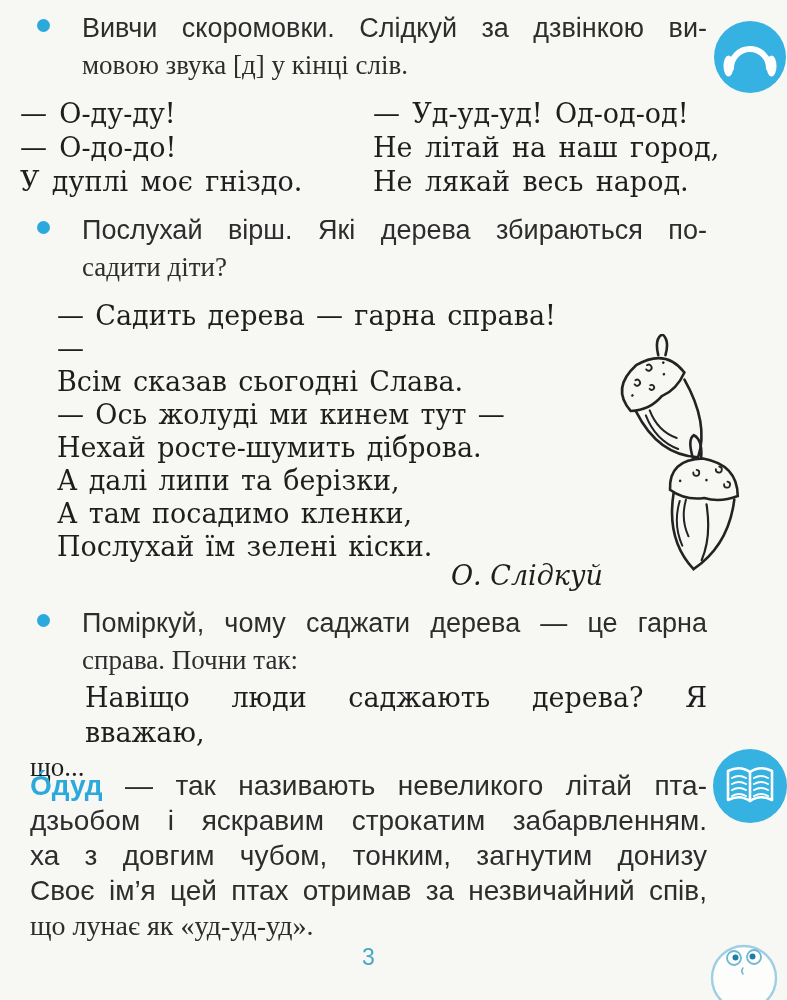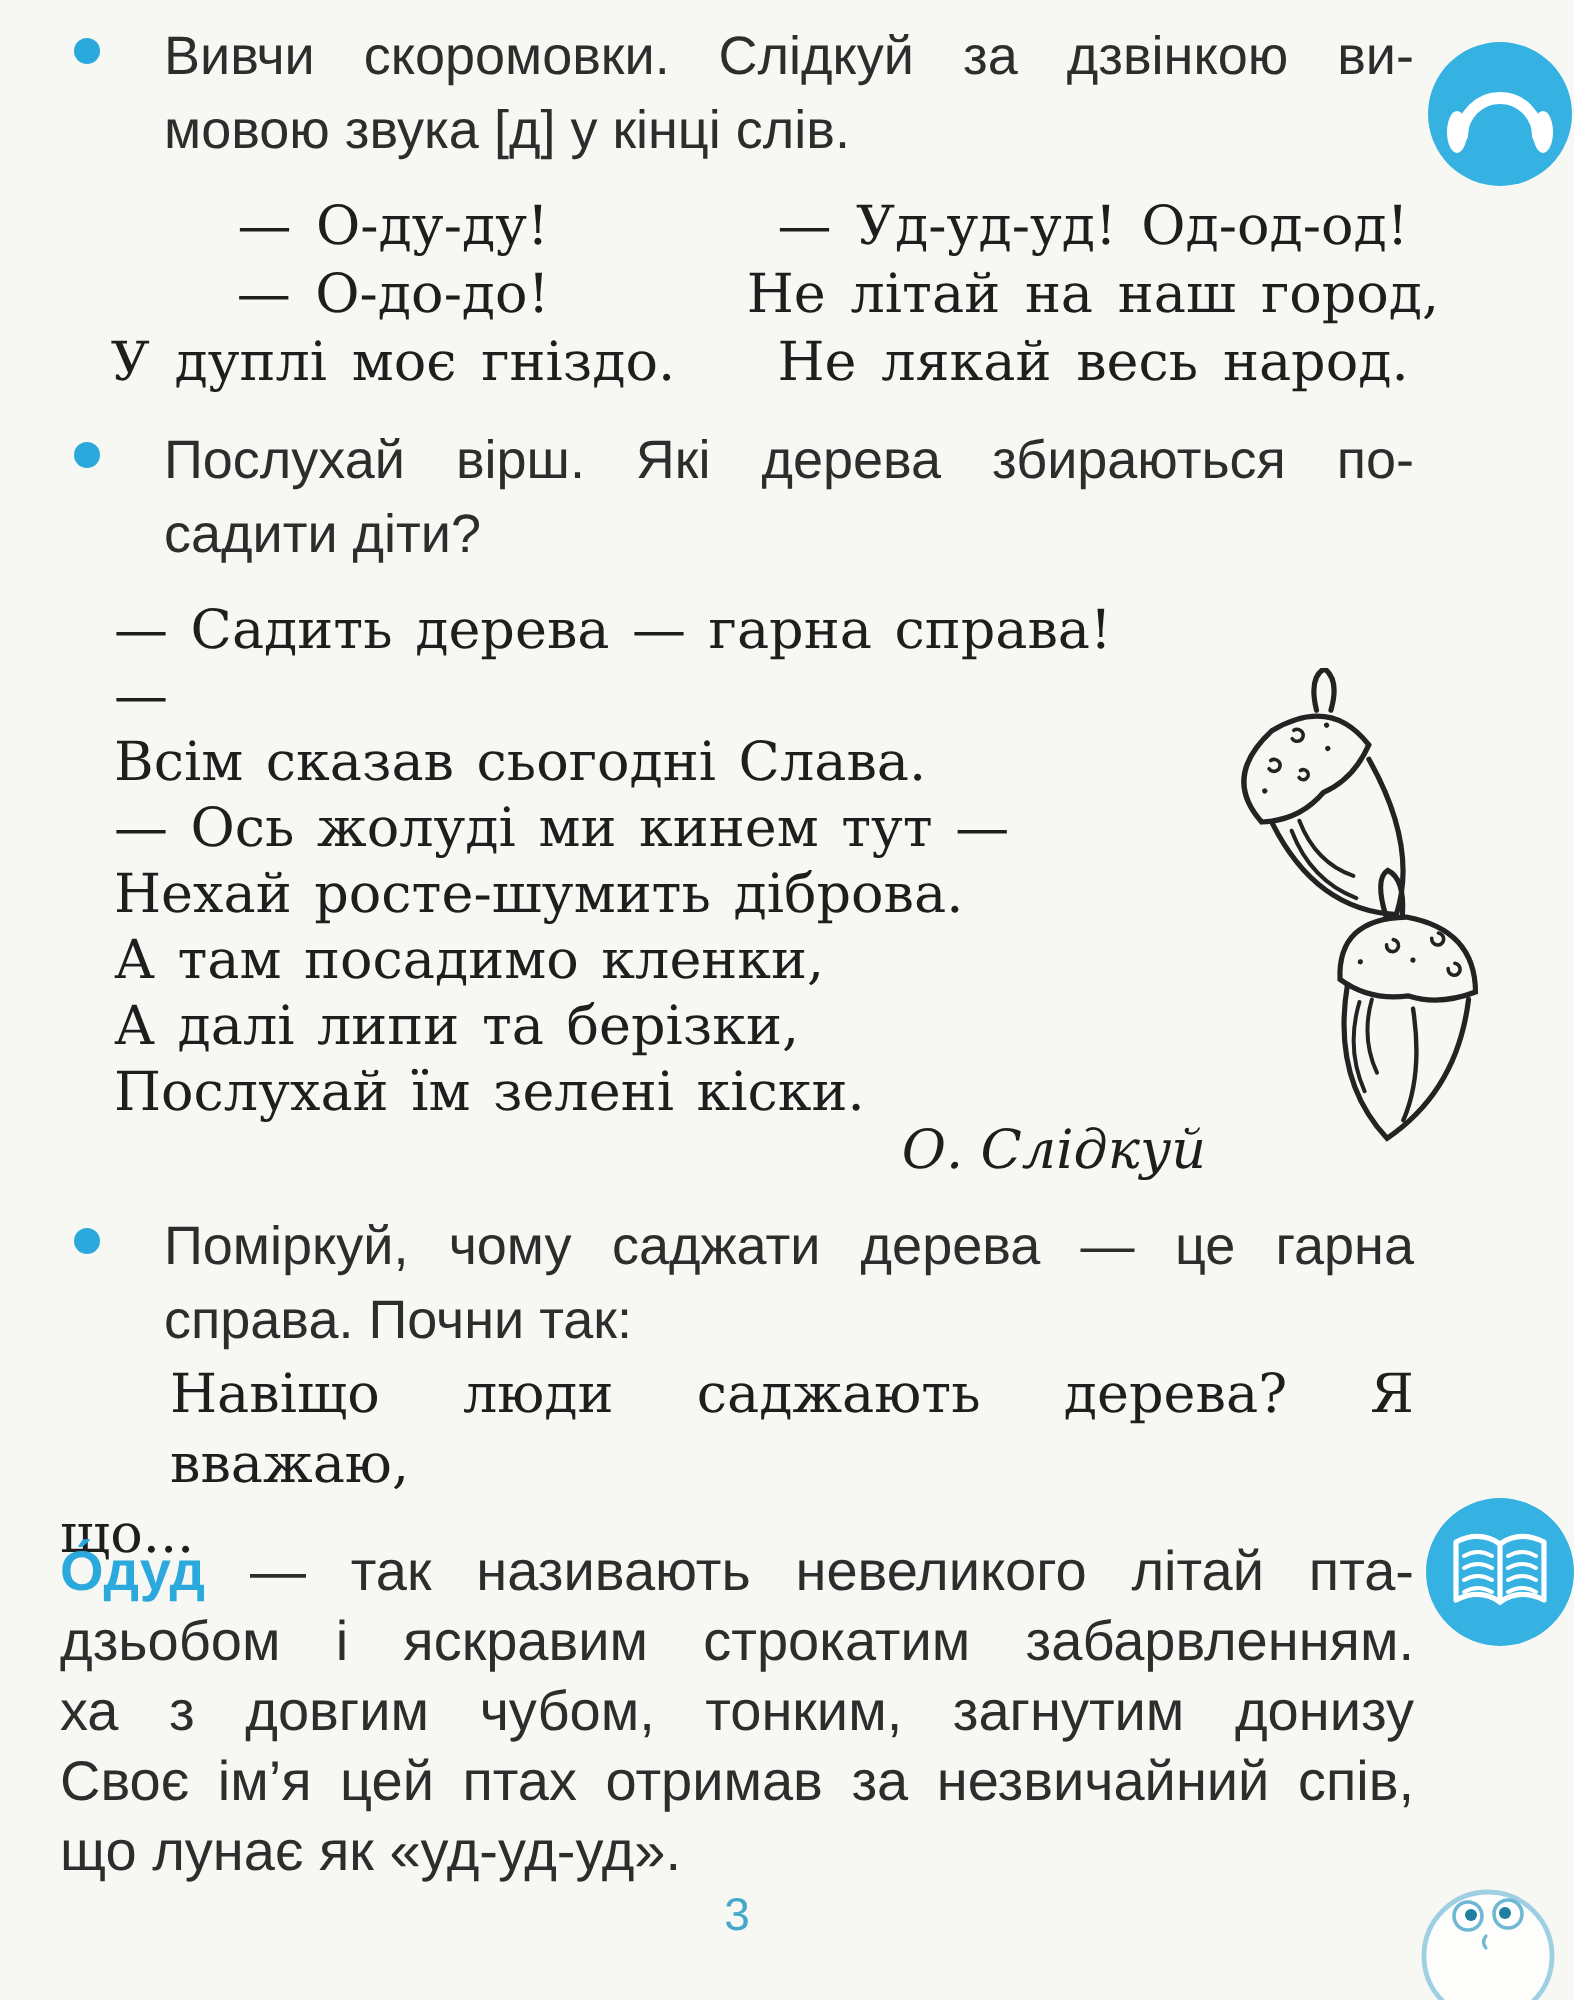--- a/index.html
+++ b/index.html
@@ -28,32 +28,31 @@
     background:var(--accent);
     flex:0 0 13px;margin-top:9px;
   }
   .task-text{
     margin-left:32px;
     width:625px;
     font-size:27px;line-height:37px;
     color:var(--ink-sans);
   }
   .justify > div{text-align:justify;text-align-last:justify;}
-  .justify > div:last-child{text-align-last:left;}
+  .justify > div:last-child{text-align-last:left;font-family:Liberation Serif, serif;}
   
   .serif{
     font-family:"DejaVu Serif","Liberation Serif",serif;
     color:var(--ink-serif);
   }
   .twisters{
     left:20px;top:97px;width:700px;
     display:flex;
     font-size:27px;line-height:34px;
     word-spacing:0.14em;
-    text-align:center;
   }
   .twister-col-left{width:353px;}
   .twister-col-right{width:347px;}
   .poem{
     left:57px;top:299px;width:520px;
     font-size:27px;line-height:33px;
     word-spacing:0.10em;
   }
   .poem-author{
     left:57px;top:559px;width:546px;
@@ -123,22 +122,22 @@
       <div>Послухай вірш. Які дерева збираються по-</div>
       <div>садити діти?</div>
     </div>
 </div>
 
 <div class="abs serif poem">
     <div>— Садить дерева — гарна справа! —</div>
     <div>Всім сказав сьогодні Слава.</div>
     <div>— Ось жолуді ми кинем тут —</div>
     <div>Нехай росте-шумить діброва.</div>
+    <div>А далі липи та берізки,</div>
     <div>А там посадимо кленки,</div>
-    <div>А далі липи та берізки,</div>
     <div>Послухай їм зелені кіски.</div>
   </div>
 <div class="abs serif poem-author">О. Слідкуй</div>
 
 <div class="abs" style="left:593px;top:334px;">
   <svg width="196" height="242" viewBox="0 0 196 242" fill="none" stroke="#232323" stroke-width="2.6" stroke-linecap="round">
 
     <g transform="translate(66,58) rotate(-34)">
       <path d="M-30 4 Q-36 52 -4 76 Q24 54 28 4"></path>
       <path d="M-24 12 Q-30 38 -16 58" stroke-width="2"></path>

